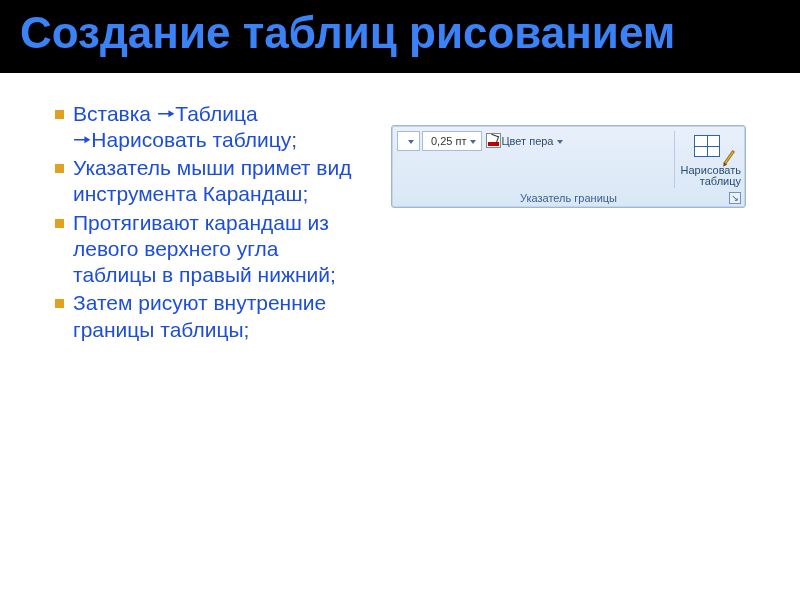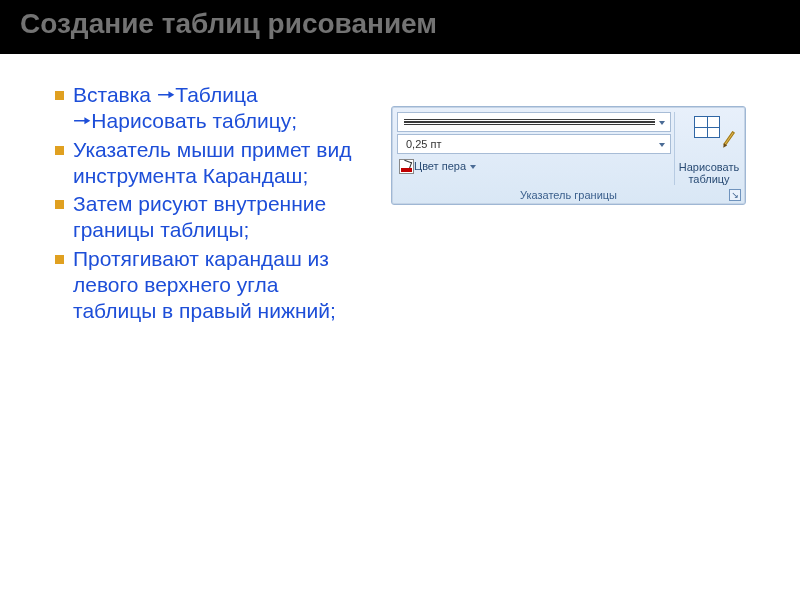--- a/index.html
+++ b/index.html
@@ -9,22 +9,22 @@
     background: #ffffff;
     font-family: Arial, Helvetica, sans-serif;
     overflow: hidden;
   }
   .title-band {
     background: #000000;
     padding: 8px 20px 14px 20px;
     border-bottom: 4px solid #ffffff;
   }
   .title-band h1 {
-    color: #737373;
-    font-size: 28px;
+    color: #3b82f6;
+    font-size: 44px;
     font-weight: bold;
     line-height: 1.15;
   }
   .content {
     display: flex;
     padding: 24px 0 0 55px;
   }
   .left-col {
     width: 310px;
   }
@@ -62,21 +62,21 @@
     color: #2a4c75;
     position: relative;
   }
   .ribbon-inner {
     display: flex;
     padding: 3px 3px 0 3px;
   }
   .border-style-group {
     flex: 1;
     display: flex;
-    flex-direction: column;
+    flex-direction: row;
     gap: 2px;
     padding: 2px;
   }
   .dropdown-row {
     display: flex;
     align-items: center;
     background: #ffffff;
     border: 1px solid #a7bcd6;
     height: 20px;
     padding: 0 2px 0 6px;
@@ -135,23 +135,22 @@
     background: #b7cbe2;
     margin: 2px 1px;
   }
   .ribbon-btn {
     width: 66px;
     display: flex;
     flex-direction: column;
     align-items: center;
     justify-content: flex-start;
     padding: 4px 1px 2px 1px;
-    text-align: center;
+    text-align: right;
     line-height: 1.05;
-    gap: 16px;
   }
   .ribbon-btn .icon-wrap {
     width: 34px;
     height: 30px;
     margin-bottom: 2px;
     position: relative;
   }
   .draw-icon-grid {
     position: absolute;
     left: 2px; top: 2px;
@@ -249,22 +248,22 @@
 
 <div class="title-band">
   <h1>Создание таблиц рисованием</h1>
 </div>
 
 <div class="content">
   <div class="left-col">
     <ul class="bullet-list">
       <li class="bullet-item">Вставка 🠖Таблица 🠖Нарисовать таблицу;</li>
       <li class="bullet-item">Указатель мыши примет вид инструмента Карандаш;</li>
+      <li class="bullet-item">Протягивают карандаш из левого верхнего угла таблицы в правый нижний;</li>
       <li class="bullet-item">Затем рисуют внутренние границы таблицы;</li>
-      <li class="bullet-item">Протягивают карандаш из левого верхнего угла таблицы в правый нижний;</li>
     </ul>
   </div>
 
   <div class="right-col">
     <div class="ribbon-panel">
       <div class="ribbon-inner">
 
         <div class="border-style-group">
           <div class="dropdown-row">
             <div class="line-preview">

